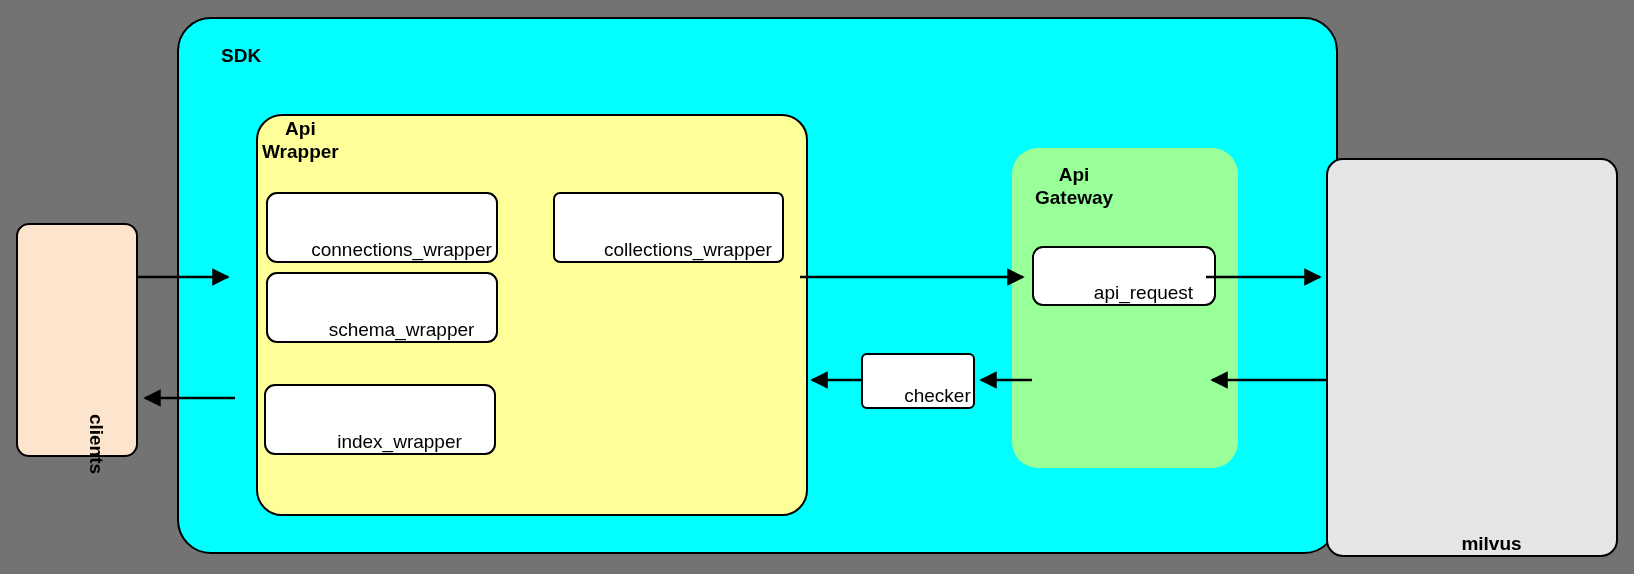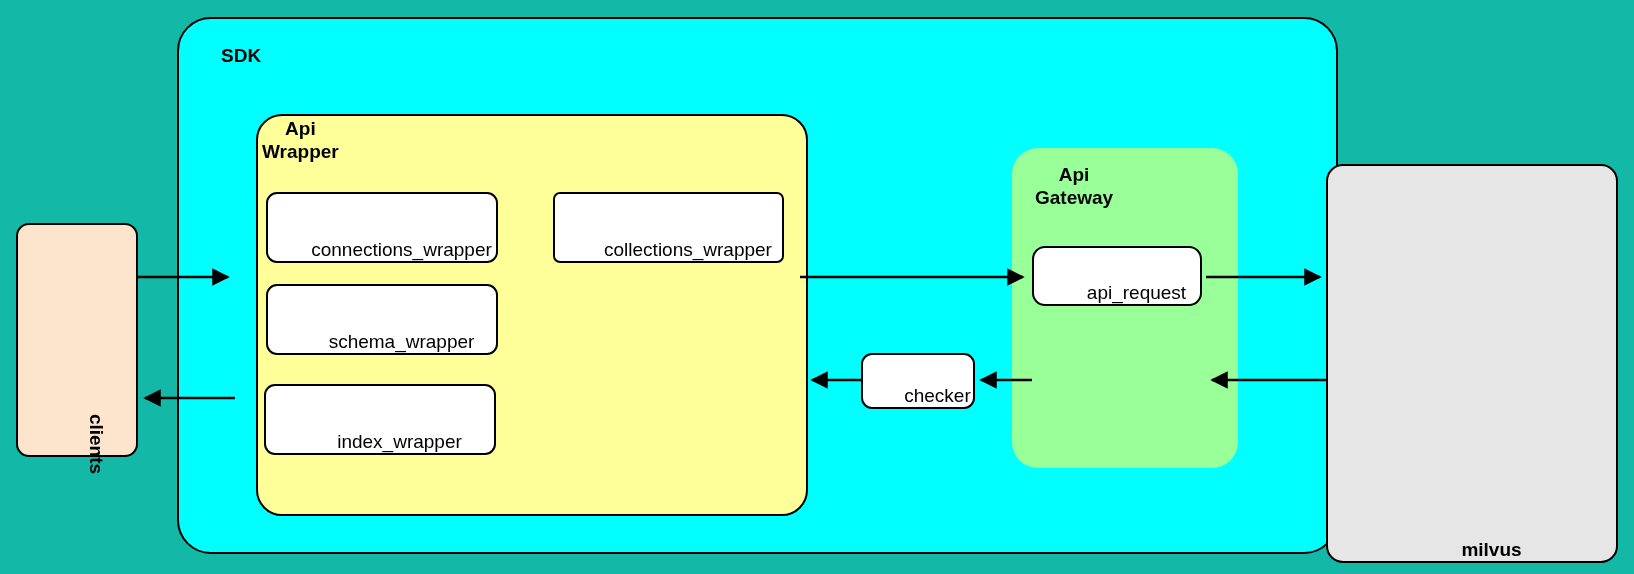--- a/index.html
+++ b/index.html
@@ -7,21 +7,21 @@
     padding: 0;
     background: #ffffff;
   }
   body {
     font-family: "Liberation Sans", sans-serif;
   }
   #canvas {
     position: relative;
     width: 1634px;
     height: 574px;
-    background: #14b8a6;
+    background: #737373;
     overflow: hidden;
   }
   .box {
     position: absolute;
     box-sizing: border-box;
     border: 2px solid #000000;
     display: flex;
     align-items: flex-end;
     justify-content: center;
     text-align: center;
@@ -75,44 +75,44 @@
   
   .leaf {
     background: #ffffff;
     border-radius: 11px;
     font-size: 19px;
     color: #000000;
   }
 
   #box-connections_wrapper { left: 266px; top: 192px; width: 232px; height: 71px; }
   #box-collections_wrapper { left: 553px; top: 192px; width: 231px; height: 71px; border-radius: 7px; }
-  #box-schema_wrapper      { left: 266px; top: 284px; width: 232px; height: 71px; }
+  #box-schema_wrapper      { left: 266px; top: 272px; width: 232px; height: 71px; }
   #box-partition_wrapper   { left: 553px; top: 288px; width: 231px; height: 71px; }
   #box-index_wrapper       { left: 264px; top: 384px; width: 232px; height: 71px; }
   #box-utility_wrapper     { left: 553px; top: 384px; width: 231px; height: 71px; }
 
-  #box-api_request  { left: 1032px; top: 246px; width: 170px; height: 60px; border-radius: 13px; }
+  #box-api_request  { left: 1032px; top: 246px; width: 184px; height: 60px; }
   #box-api_response { left: 1032px; top: 350px; width: 174px; height: 60px; }
 
   #box-checker { left: 861px; top: 353px; width: 114px; height: 56px;
-                 background: #ffffff; border-radius: 11px; font-size: 19px; }
+                 background: #ffffff; border-radius: 6px; font-size: 19px; }
 
   
   #box-clients {
     left: 16px; top: 223px; width: 122px; height: 234px;
     background: #fce4cd; border-radius: 13px;
   }
   #box-clients .vlabel {
     transform: rotate(90deg);
     white-space: nowrap;
     font-weight: bold;
     font-size: 19px;
   }
   #box-milvus {
-    left: 1326px; top: 164px; width: 292px; height: 399px;
+    left: 1326px; top: 158px; width: 292px; height: 399px;
     background: #e6e6e6; border-radius: 17px;
     font-weight: bold; font-size: 19px;
   }
 
   
   #connectors {
     position: absolute;
     left: 0; top: 0;
     width: 1634px; height: 574px;
     pointer-events: none;

